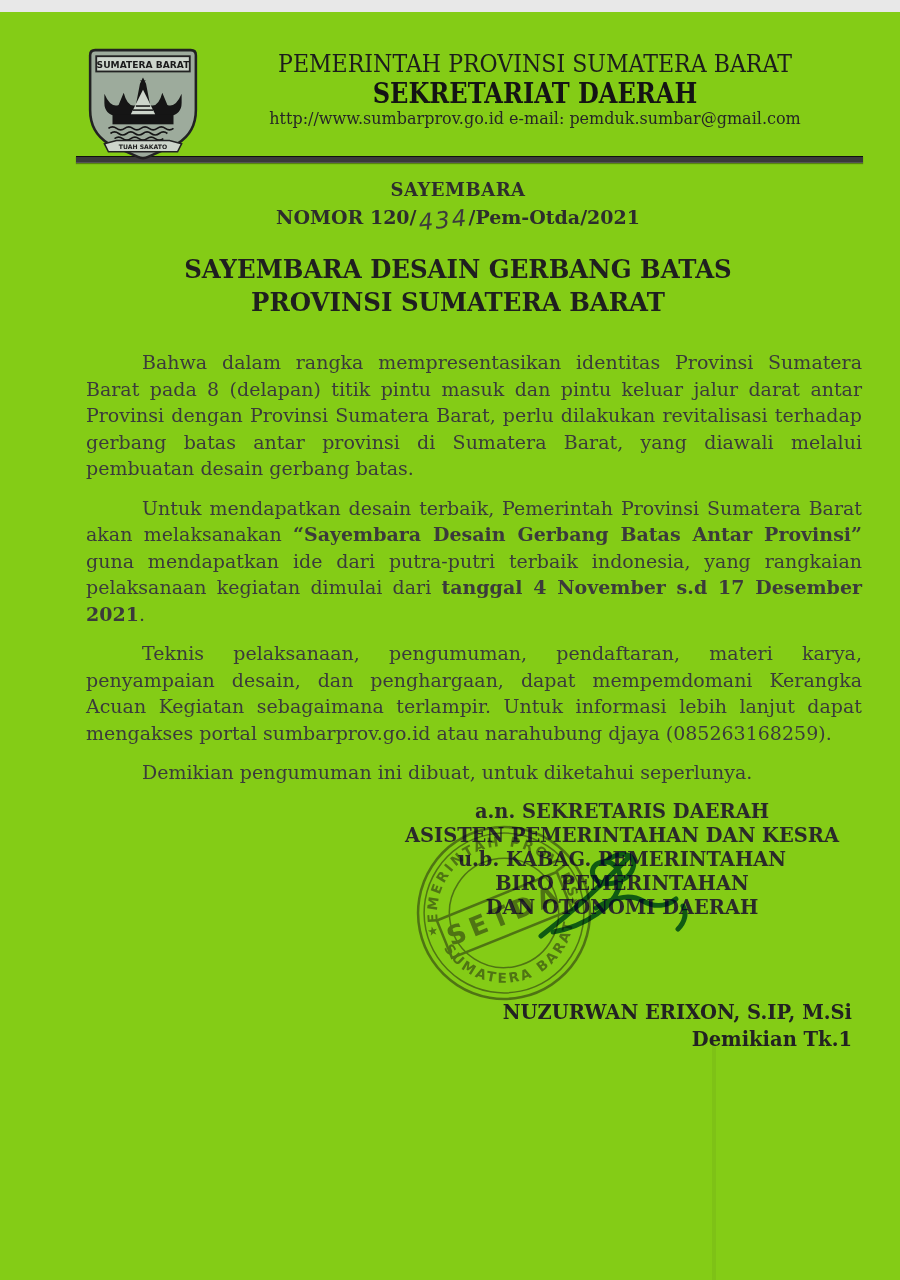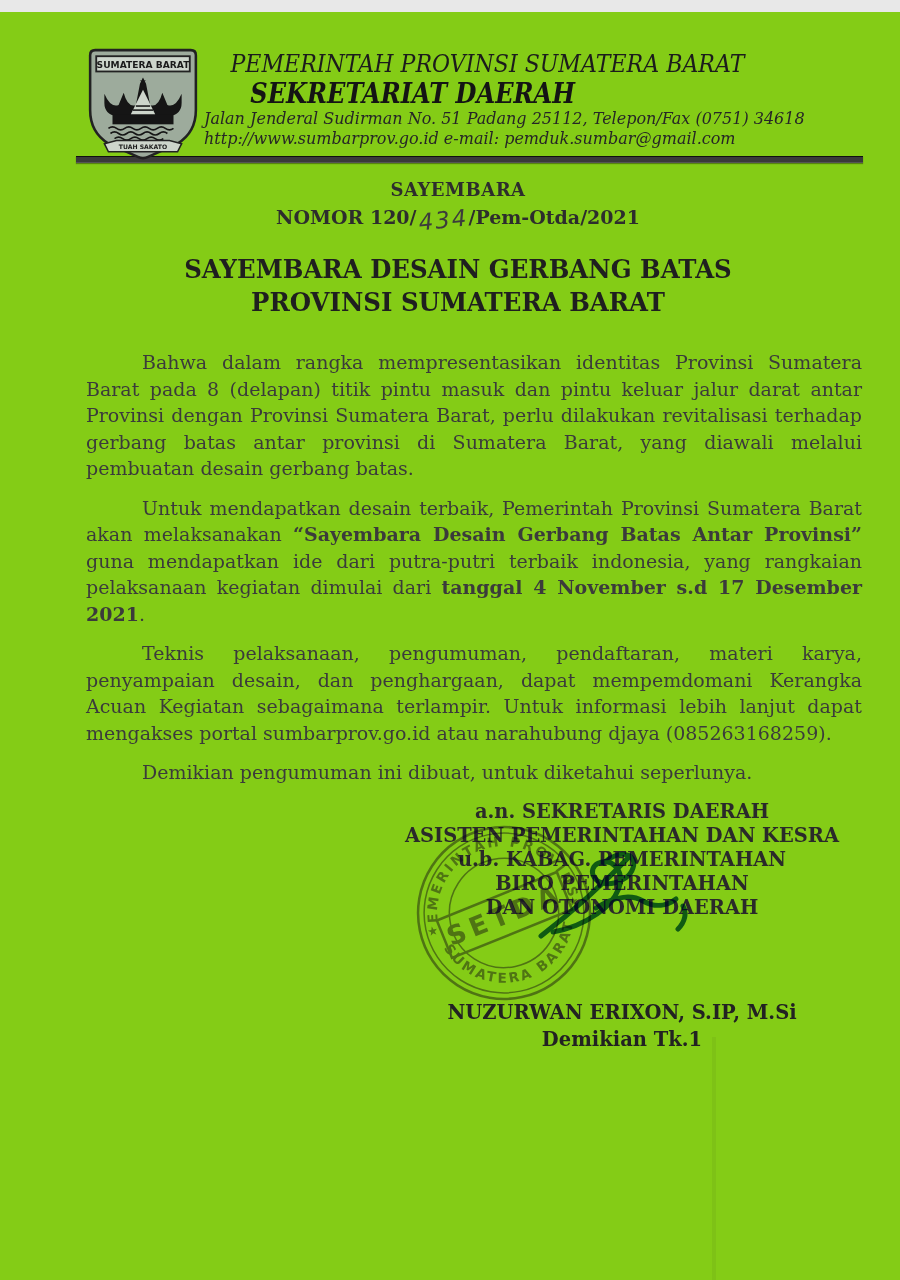--- a/index.html
+++ b/index.html
@@ -10,21 +10,21 @@
     background:#84cc16;
     overflow:hidden;
     font-family:"DejaVu Serif", serif;
     color:#353535;
     padding-left:8px;
   }
   
   .header{position:relative;height:140px;}
   .crest{position:absolute;left:74px;top:35px;width:122px;height:114px;}
   .crest-bg{fill:var(--shield-color,#9dab9c);}
-  .lh-text{position:absolute;left:196px;top:38px;width:662px;font-style:italic;}
+  .lh-text{position:absolute;left:196px;top:38px;width:662px;text-align:center;}
   .lh-org1{font-size:24px;color:#1c1c1c;line-height:28px;transform:scaleX(.92);transform-origin:50% 50%;white-space:nowrap;}
   .lh-org2{font-size:28px;font-weight:bold;color:#141414;line-height:31px;transform:scaleX(.86);transform-origin:50% 50%;white-space:nowrap;}
   .lh-addr,.lh-web{font-size:16px;color:#262626;line-height:20px;white-space:nowrap;}
   .rule{
     margin:4px 45px 0 68px;height:5px;
     background:#3a3a3a;border-top:1px solid #101010;border-bottom:1px solid #555;
     box-shadow:0 1px 1px rgba(0,0,0,.35);
   }
   
   .doc-head{margin-top:16px;text-align:center;color:#2d2d2d;}
@@ -45,21 +45,21 @@
     margin:0 0 13px 0;font-size:19px;line-height:26.5px;
     text-align:justify;text-indent:56px;color:#3b3b3b;
   }
   
   .sig-block{
     margin:8px 0 0 384px;width:460px;text-align:center;
     font-weight:bold;color:#2a2a2a;
   }
   .sig-auth{font-size:20px;line-height:24px;transform:scaleX(.97);transform-origin:50% 50%;white-space:nowrap;}
   .sig-space{height:80px;}
-  .sig-name,.sig-rank,.sig-nip{font-size:19.5px;line-height:27px;color:#222;}
+  .sig-name,.sig-rank,.sig-nip{font-size:19.5px;line-height:27px;color:#222;text-align:right;}
   
   .stamp{
     position:absolute;left:413px;top:810px;width:182px;height:182px;
     mix-blend-mode:multiply;opacity:.82;
   }
   .st-ring{stroke:var(--stamp-color,#8279ce);fill:none;}
   .st-rect{stroke:var(--stamp-color,#8279ce);fill:none;}
   .st-text{fill:var(--stamp-color,#8279ce);font-family:"DejaVu Sans",sans-serif;font-weight:bold;}
   .sign{
     position:absolute;left:446px;top:831px;width:272px;height:112px;
@@ -90,21 +90,20 @@
       <line x1="50" y1="62" x2="70" y2="62" stroke="#151515" stroke-width="1.5"></line>
       <path d="M26,80 q4,-3 8,0 t8,0 t8,0 t8,0 t8,0 t8,0 t8,0 t8,0" stroke="#151515" fill="none" stroke-width="1.6"></path>
       <path d="M28,85 q4,-3 8,0 t8,0 t8,0 t8,0 t8,0 t8,0 t8,0" stroke="#151515" fill="none" stroke-width="1.6"></path>
       <path d="M32,90 q4,-3 8,0 t8,0 t8,0 t8,0 t8,0 t8,0" stroke="#151515" fill="none" stroke-width="1.6"></path>
       <path d="M22,95 L34,92 H86 L98,95 L94,103 H26 Z" fill="#cdd5cb" stroke="#222" stroke-width="1.5"></path>
       <text x="60" y="100.5" text-anchor="middle" font-size="6" font-weight="bold" font-family="DejaVu Sans, sans-serif" fill="#1a1a1a">TUAH SAKATO</text>
     </svg>
     <div class="lh-text">
       <div class="lh-org1">PEMERINTAH PROVINSI SUMATERA BARAT</div>
       <div class="lh-org2">SEKRETARIAT DAERAH</div>
-      <div class="lh-addr">Jalan Jenderal Sudirman No. 51 Padang 25112, Telepon/Fax (0751) 34618</div>
       <div class="lh-web">http://www.sumbarprov.go.id e-mail: pemduk.sumbar@gmail.com</div>
     </div>
   </div>
   <div class="rule"></div>
 
   <div class="doc-head">
     <div class="doc-type">SAYEMBARA</div>
     <div class="nomor"><span>NOMOR 120/</span><span class="hand">434</span><span>/Pem-Otda/2021</span></div>
   </div>
   <div class="title">

